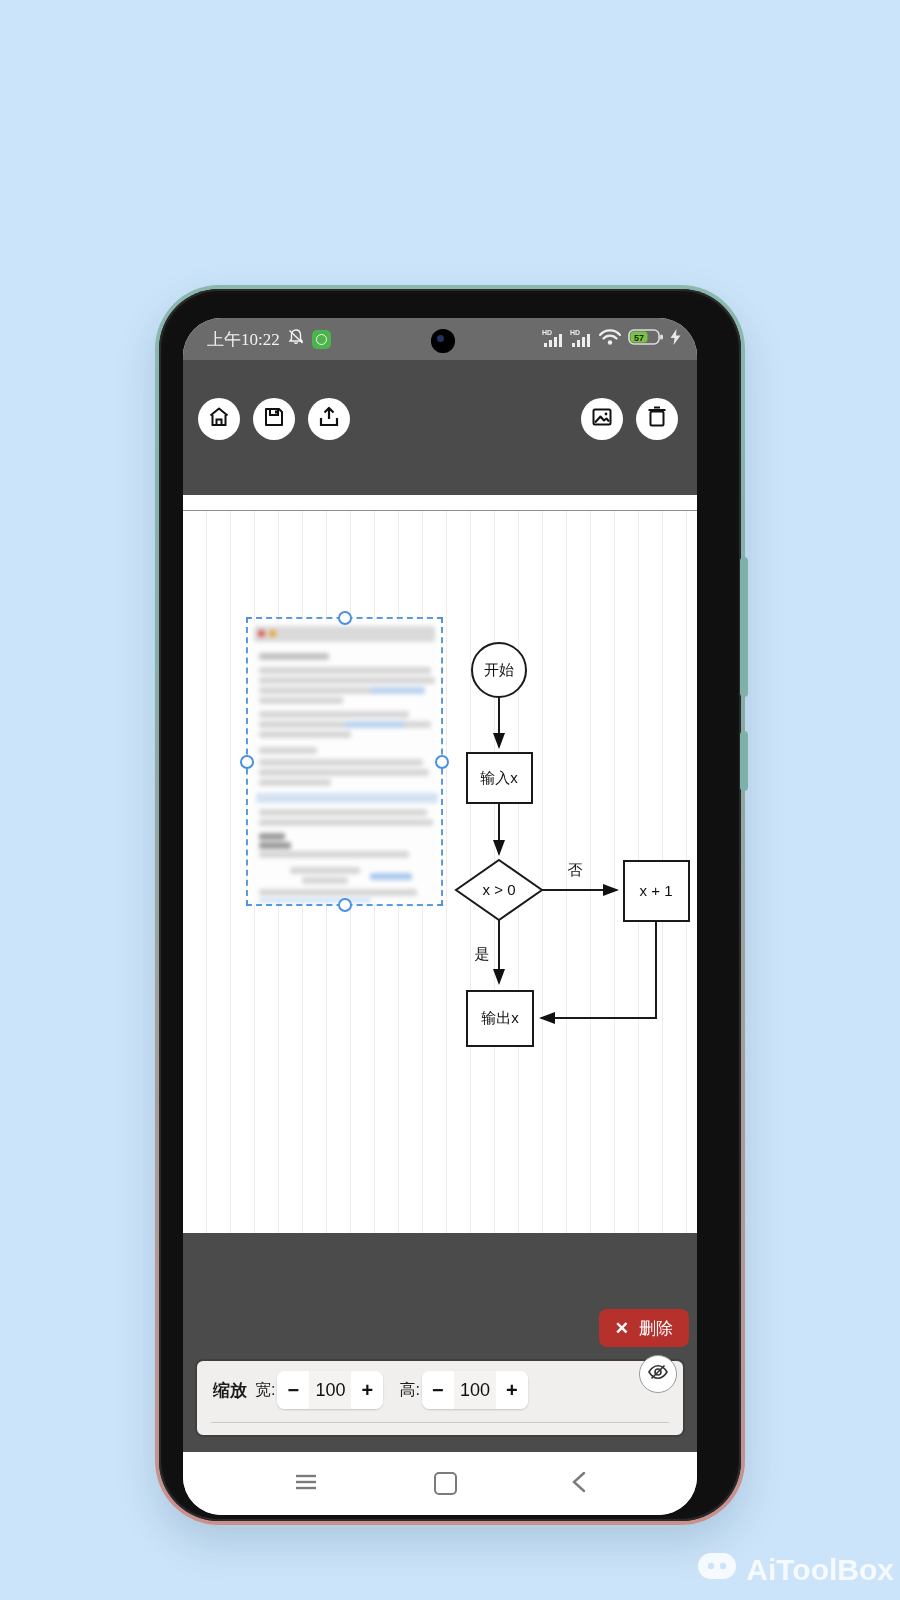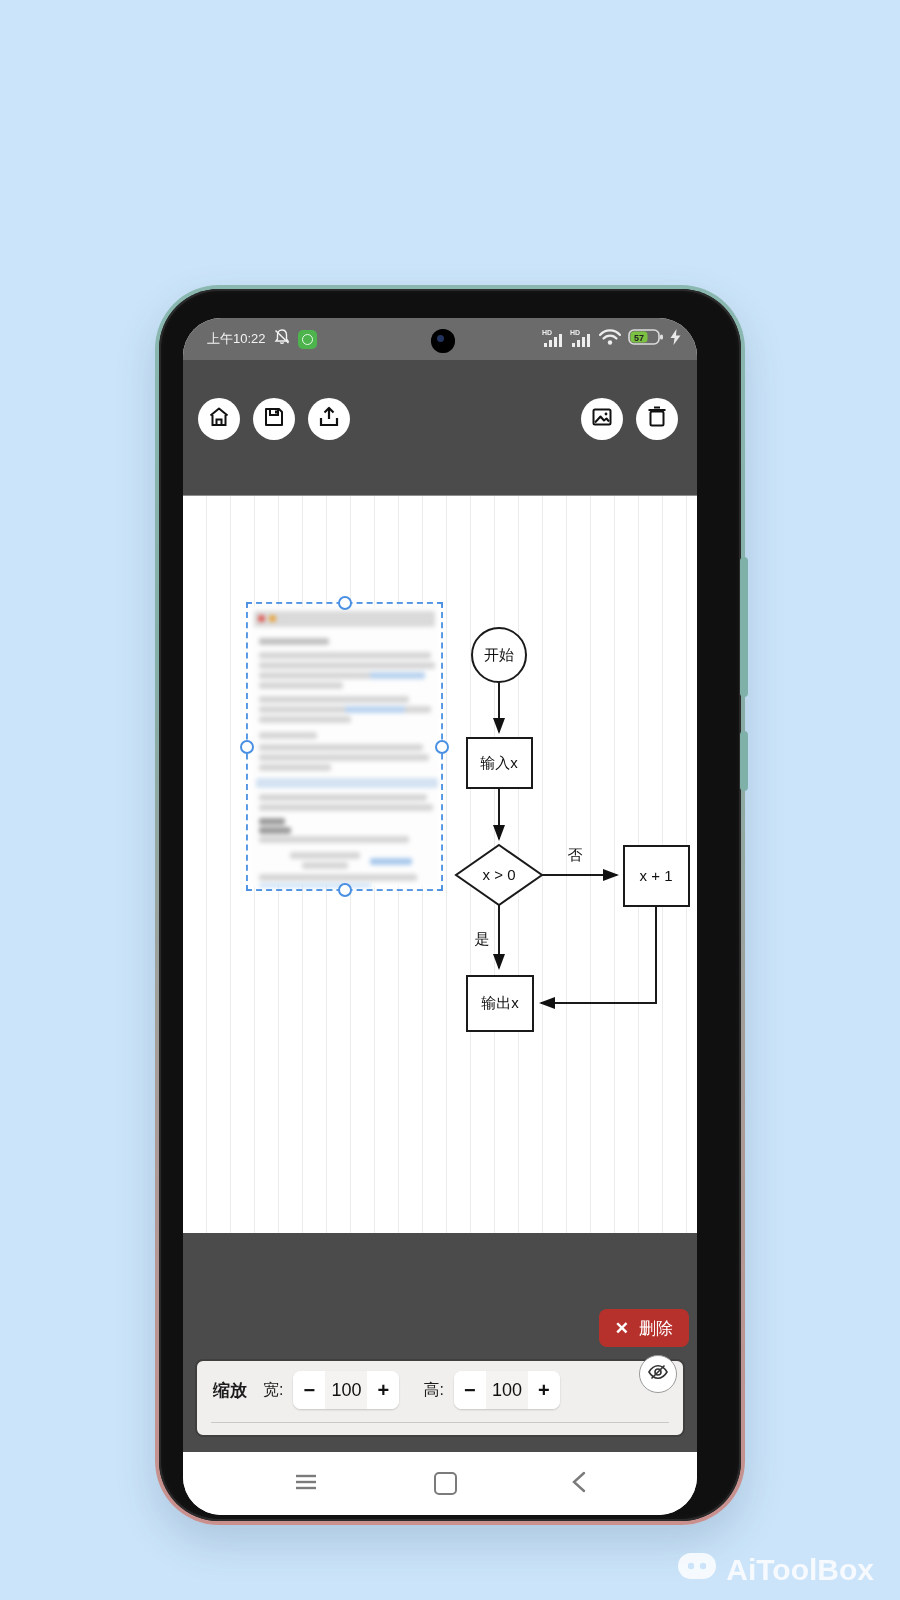--- a/index.html
+++ b/index.html
@@ -25,36 +25,36 @@
   .screen{position:absolute;left:24px;top:29px;width:514px;height:1197px;
     border-radius:38px;overflow:hidden;background:#fff;}
   .camera{position:absolute;left:272px;top:40px;width:24px;height:24px;border-radius:50%;
     background:#000;z-index:60;box-shadow:inset 0 0 4px #000;}
   .camera::after{content:"";position:absolute;left:6px;top:6px;width:7px;height:7px;border-radius:50%;
     background:#21335e;}
   
   .statusbar{position:absolute;left:0;top:0;width:100%;height:42px;background:#6b6b6b;
     display:flex;align-items:center;color:#f2f2f2;z-index:50;}
   .sb-left{display:flex;align-items:center;gap:7px;padding-left:24px;}
-  .sb-time{font-size:13px;}
+  .sb-time{font-size:17px;font-family:Liberation Serif, serif;}
   .sb-right{margin-left:auto;display:flex;align-items:center;gap:6px;padding-right:16px;}
   .greenapp{width:19px;height:19px;border-radius:5px;background:#4db34d;position:relative;}
   .greenapp::after{content:"";position:absolute;left:4px;top:4px;width:9px;height:9px;
     border:1.5px solid #eafbea;border-radius:50%;}
   .sig{position:relative;width:22px;height:20px;}
   .sig .hd{position:absolute;left:0;top:0;font-size:7px;font-weight:700;color:#eee;letter-spacing:0;}
   .batt-num{font-size:9px;fill:#222;font-weight:700;}
   
   .toolbar{position:absolute;left:0;top:42px;width:100%;height:135px;background:#4b4b4b;}
   .tb-btn{position:absolute;top:38px;width:42px;height:42px;border-radius:50%;background:#fff;
     display:flex;align-items:center;justify-content:center;}
   .tb-home{left:15px;} .tb-save{left:70px;} .tb-upload{left:125px;}
   .tb-image{left:398px;} .tb-trash{left:453px;}
   
-  .canvas{position:absolute;left:0;top:177px;width:514px;height:738px;
+  .canvas{position:absolute;left:0;top:192px;width:514px;height:738px;
     background:
      repeating-linear-gradient(90deg,#ffffff 0px,#ffffff 23px,#ececec 23px,#ececec 24px);
     border-top:1px solid #8d8d8d;}
   .flow-svg{position:absolute;left:0;top:0;}
   .flow-svg line,.flow-svg polyline{stroke:#1a1a1a;stroke-width:2;fill:none;}
   .flow-svg rect,.flow-svg circle,.flow-svg polygon{stroke:#1a1a1a;stroke-width:2;fill:#ffffff;}
   .flow-svg text{font-family:"Liberation Sans",sans-serif;font-size:15px;fill:#111;text-anchor:middle;}
   
   .sel{position:absolute;left:63px;top:106px;width:197px;height:289px;
     border:2px dashed #4a90e2;box-sizing:border-box;}
@@ -67,39 +67,39 @@
   .sel-head{position:absolute;left:4px;top:5px;right:4px;height:16px;background:#dadada;border-radius:2px;}
   .dot{position:absolute;top:9px;width:7px;height:7px;border-radius:50%;}
   
   .bottom-dark{position:absolute;left:0;top:915px;width:100%;height:219px;background:#4b4b4b;}
   .delete-btn{position:absolute;right:8px;top:76px;height:38px;padding:0 16px;
     background:#b7312c;color:#fff;border-radius:8px;display:flex;align-items:center;gap:10px;
     font-size:17px;}
   .del-x{font-size:17px;font-weight:700;}
   .panel{position:absolute;left:12px;right:12px;top:126px;height:78px;background:#f0efed;
     border:2px solid #3f3f3f;border-radius:8px;box-sizing:border-box;}
-  .panel-row{display:flex;align-items:center;gap:10px;padding:10px 0 0 16px;}
+  .panel-row{display:flex;align-items:center;gap:2px;padding:10px 0 0 16px;}
   .lbl-scale{font-size:17px;font-weight:700;color:#1c1c1c;margin-right:6px;}
   .lbl{font-size:16px;color:#1c1c1c;}
   .stepper{display:flex;align-items:center;background:#fff;border-radius:8px;overflow:hidden;
     box-shadow:0 1px 2px rgba(0,0,0,.18);height:38px;}
   .step-btn{width:32px;height:100%;display:flex;align-items:center;justify-content:center;
     font-size:20px;font-weight:700;color:#111;background:#fff;}
   .step-val{width:42px;height:100%;display:flex;align-items:center;justify-content:center;
     font-size:18px;color:#111;background:#f4f3f1;}
   .panel-divider{position:absolute;left:14px;right:14px;bottom:12px;height:1px;background:#c9c9c9;}
   .eye-btn{position:absolute;right:6px;top:-6px;width:38px;height:38px;border-radius:50%;
     background:#fff;border:1px solid #9a9a9a;display:flex;align-items:center;justify-content:center;box-sizing:border-box;}
   
   .navbar{position:absolute;left:0;top:1134px;width:100%;height:63px;background:#fff;
     display:flex;align-items:center;justify-content:space-between;padding:0 110px;box-sizing:border-box;}
   .nav-ic{color:#7b7b7b;display:flex;align-items:center;justify-content:center;}
   .nav-square{width:19px;height:19px;border:2.5px solid #7b7b7b;border-radius:5px;}
   
-  .watermark{position:absolute;right:26px;bottom:12px;display:flex;align-items:center;gap:8px;
+  .watermark{position:absolute;right:6px;bottom:12px;display:flex;align-items:center;gap:8px;
     color:rgba(255,255,255,.82);font-size:30px;font-weight:700;}
 </style>
 </head>
 <body>
 
 <div class="headline">
 </div>
 
 <div class="phone-rim">
   <div class="phone-frame">

